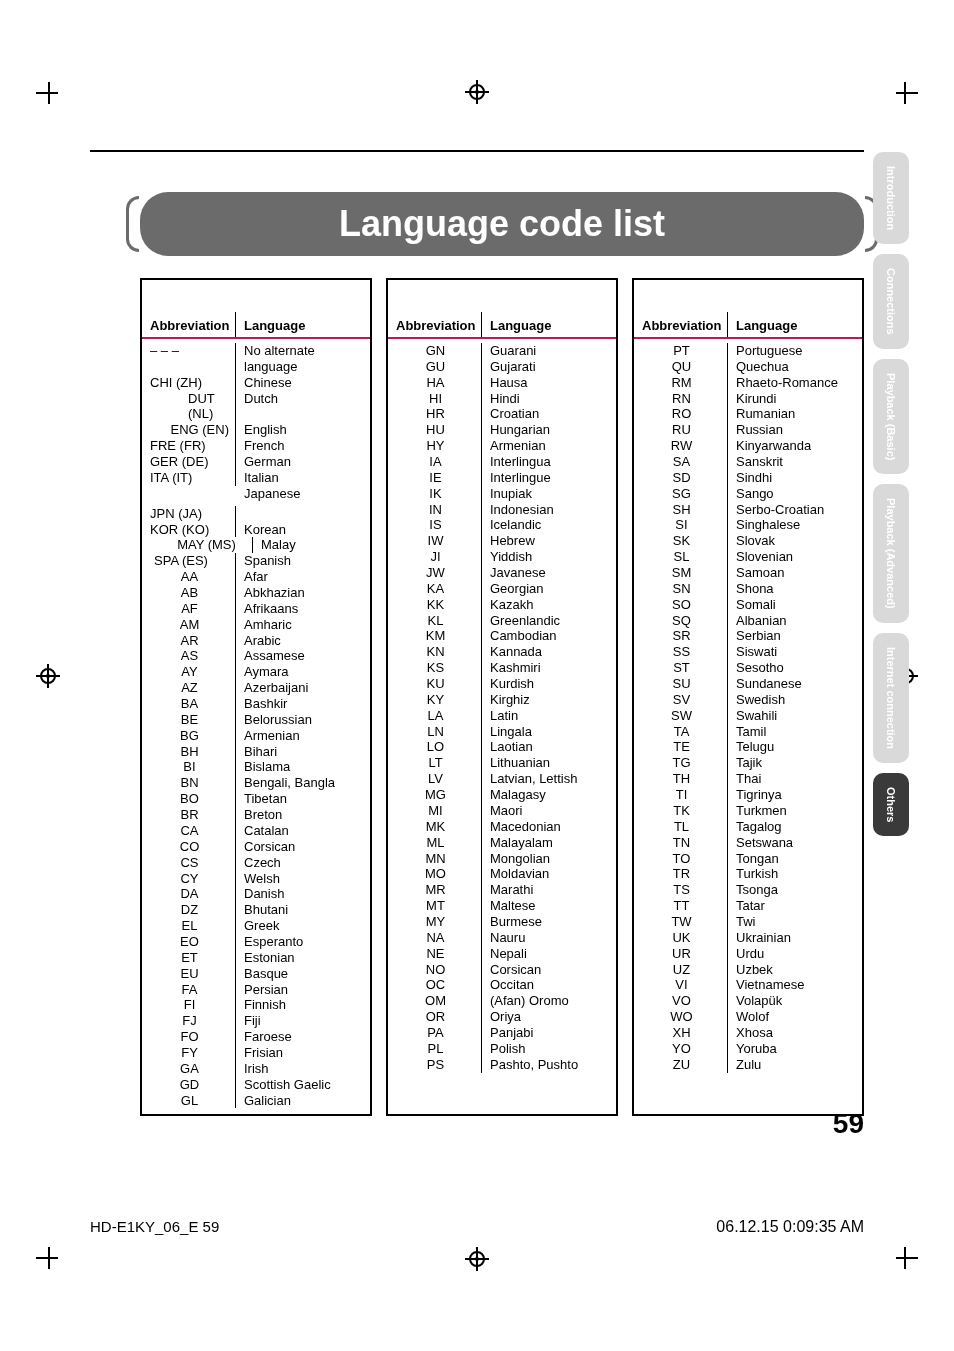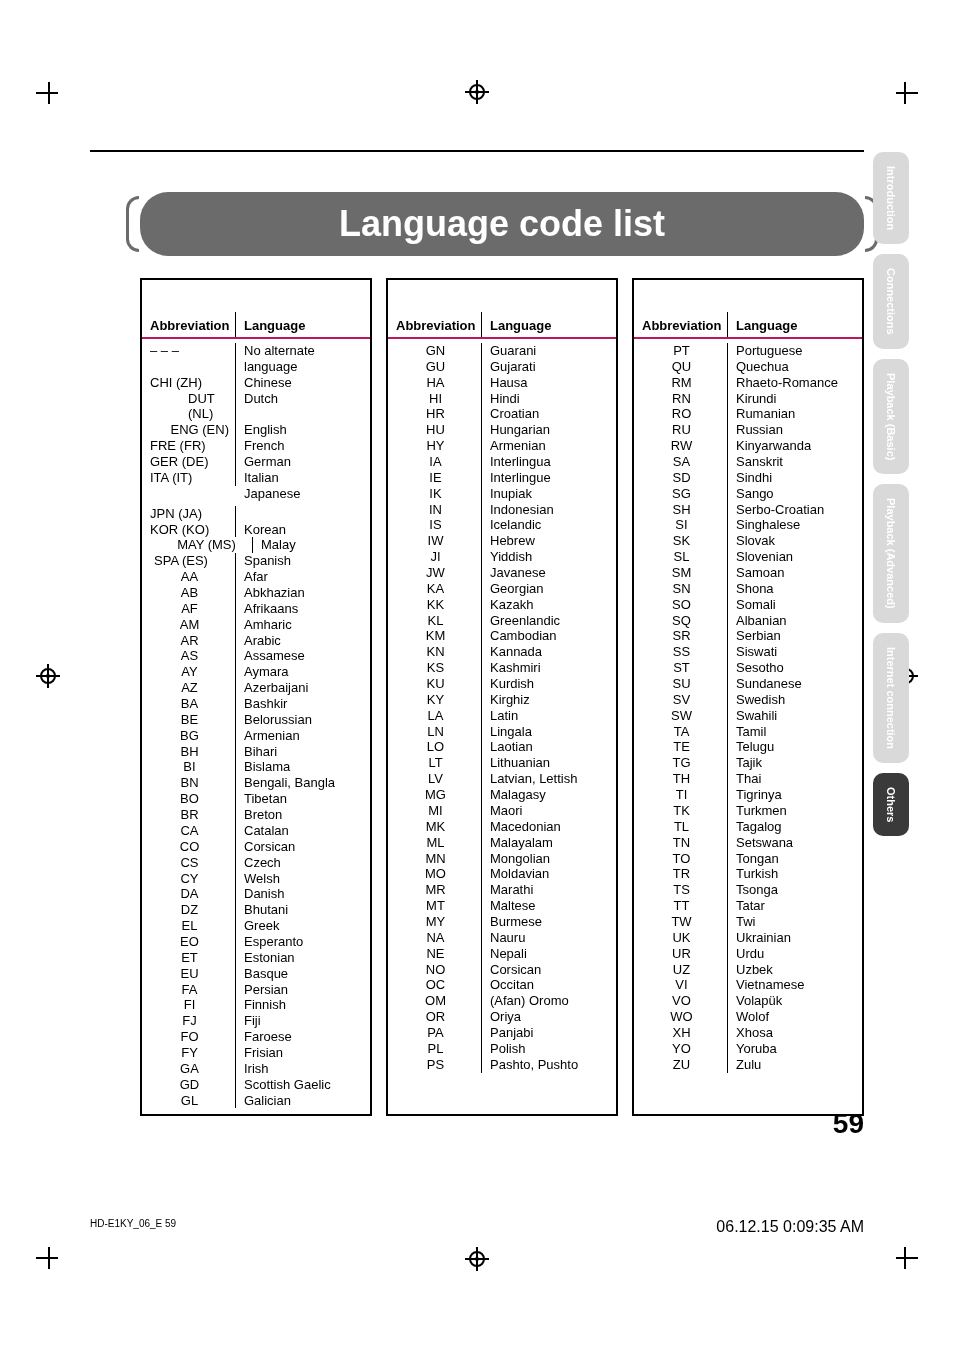--- a/index.html
+++ b/index.html
@@ -114,21 +114,21 @@
 
   
   .page-no {
     position: absolute; right: 90px; top: 1108px;
     font-size: 28px; font-weight: bold;
   }
 
   
   .footer-left {
     position: absolute; left: 90px; top: 1218px;
-    font-size: 10px; color: #000;
+    font-size: 15px; color: #000;
   }
   .footer-right {
     position: absolute; right: 90px; top: 1218px;
     font-size: 16px; color: #000;
   }
 </style>
 </head>
 <body>
 
 <div class="crop h tl1"></div>

